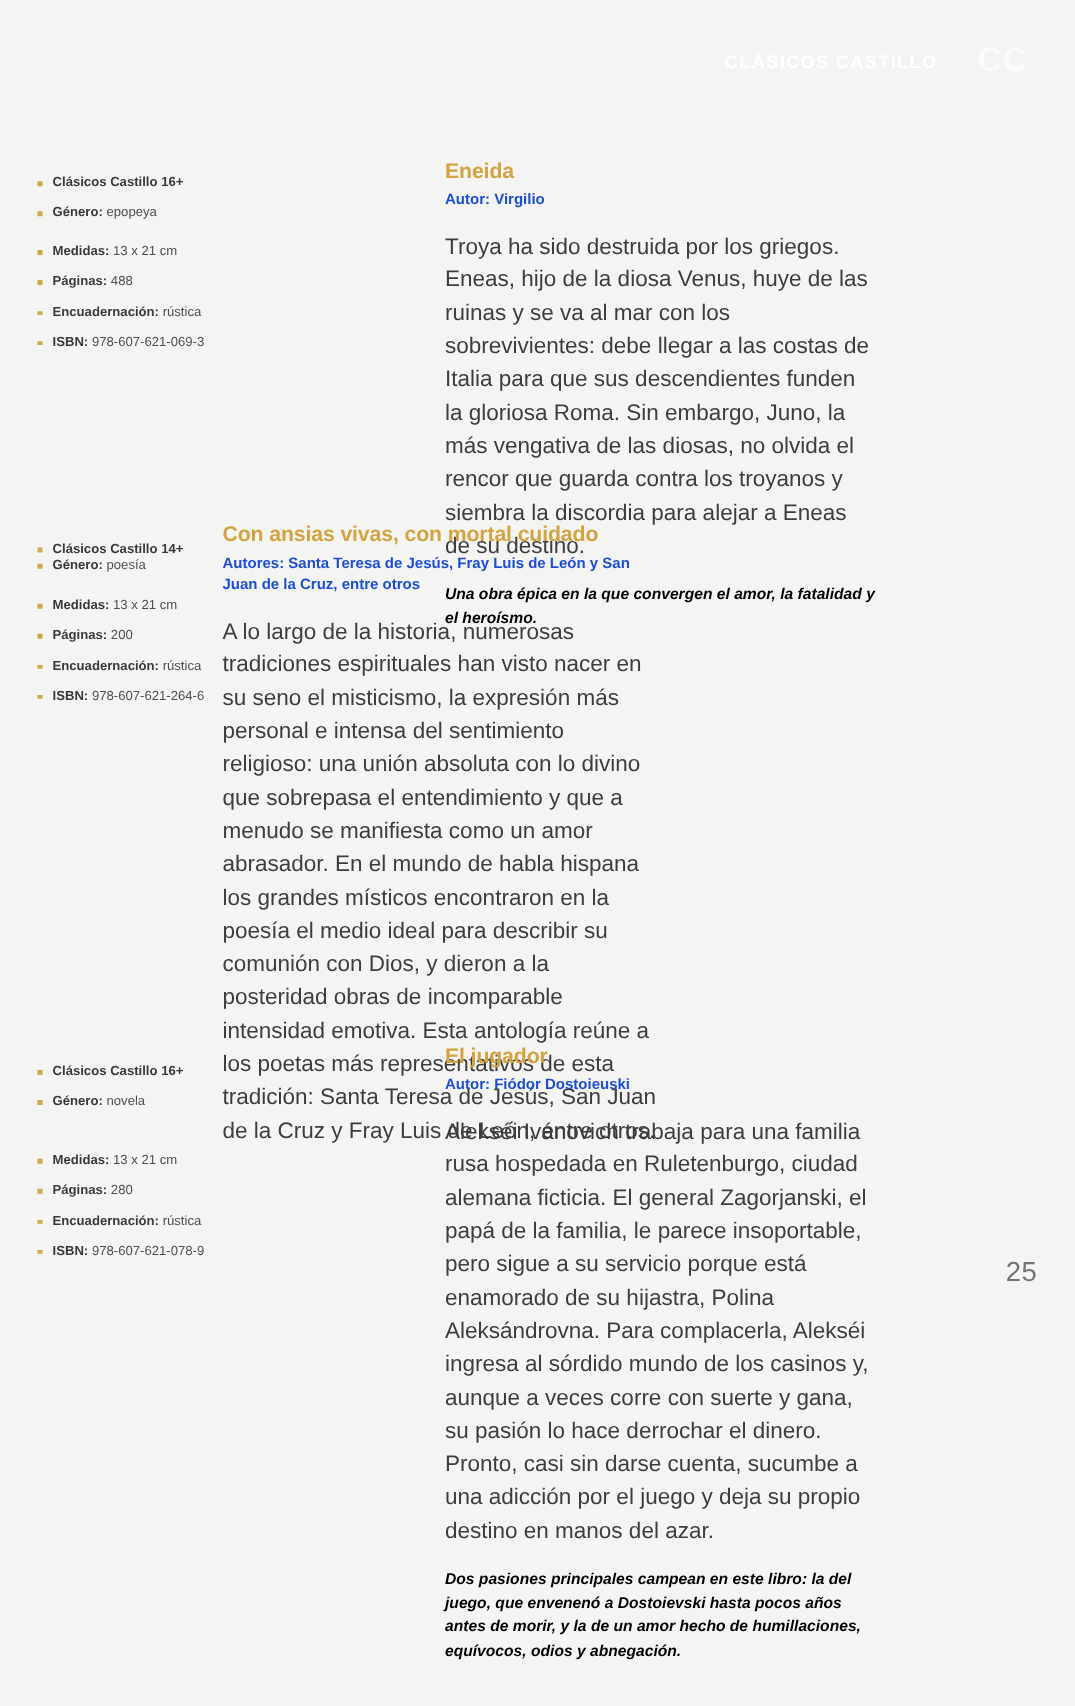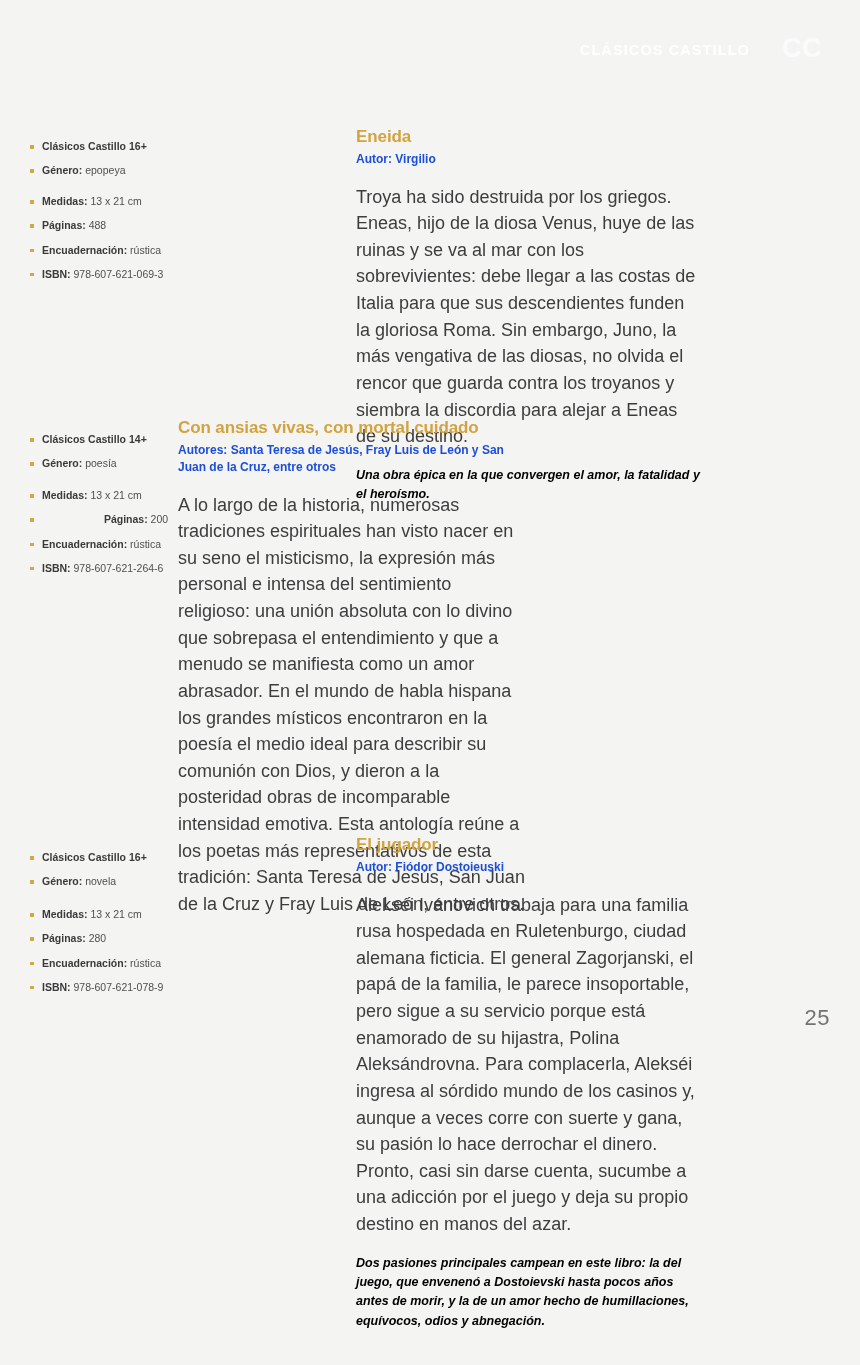--- a/index.html
+++ b/index.html
@@ -224,35 +224,35 @@
       <p class="book-title">Eneida</p>
       <p class="book-author">Autor: Virgilio</p>
       <p class="book-body">Troya ha sido destruida por los griegos. Eneas, hijo de la diosa Venus, huye de las ruinas y se va al mar con los sobrevivientes: debe llegar a las costas de Italia para que sus descendientes funden la gloriosa Roma. Sin embargo, Juno, la más vengativa de las diosas, no olvida el rencor que guarda contra los troyanos y siembra la discordia para alejar a Eneas de su destino.</p>
       <p class="book-tagline">Una obra épica en la que convergen el amor, la fatalidad y el heroísmo.</p>
     </div>
   </div>
 
   <div class="entry" style="top:433px; left:0; width:860px;">
 
     <div class="meta" style="top:0;">
-      <div class="meta-row" style="margin-bottom:11px;">
+      <div class="meta-row" style="margin-bottom:0;">
         <span class="bullet"></span>
         <span class="mlabel">Clásicos Castillo 14+</span>
       </div>
       <div class="meta-row" style="margin-bottom:19px;">
         <span class="bullet"></span>
         <span class="mlabel">Género:</span>
         <span class="mvalue">poesía</span>
       </div>
       <div class="meta-row" style="margin-bottom:11px;">
         <span class="bullet"></span>
         <span class="mlabel">Medidas:</span>
         <span class="mvalue">13 x 21 cm</span>
       </div>
-      <div class="meta-row" style="margin-bottom:11px;text-align:center;">
+      <div class="meta-row" style="margin-bottom:11px;">
         <span class="bullet"></span>
         <span class="mlabel">Páginas:</span>
         <span class="mvalue">200</span>
       </div>
       <div class="meta-row" style="margin-bottom:11px;">
         <span class="bullet"></span>
         <span class="mlabel">Encuadernación:</span>
         <span class="mvalue">rústica</span>
       </div>
       <div class="meta-row">
@@ -269,21 +269,21 @@
     </div>
   </div>
 
   <div class="entry" style="top:851px; left:0; width:860px;">
 
     <div class="meta" style="top:0;">
       <div class="meta-row" style="margin-bottom:11px;">
         <span class="bullet"></span>
         <span class="mlabel">Clásicos Castillo 16+</span>
       </div>
-      <div class="meta-row" style="margin-bottom:20px;">
+      <div class="meta-row" style="margin-bottom:34px;">
         <span class="bullet"></span>
         <span class="mlabel">Género:</span>
         <span class="mvalue">novela</span>
       </div>
       <div class="meta-row" style="margin-bottom:11px;">
         <span class="bullet"></span>
         <span class="mlabel">Medidas:</span>
         <span class="mvalue">13 x 21 cm</span>
       </div>
       <div class="meta-row" style="margin-bottom:11px;">

